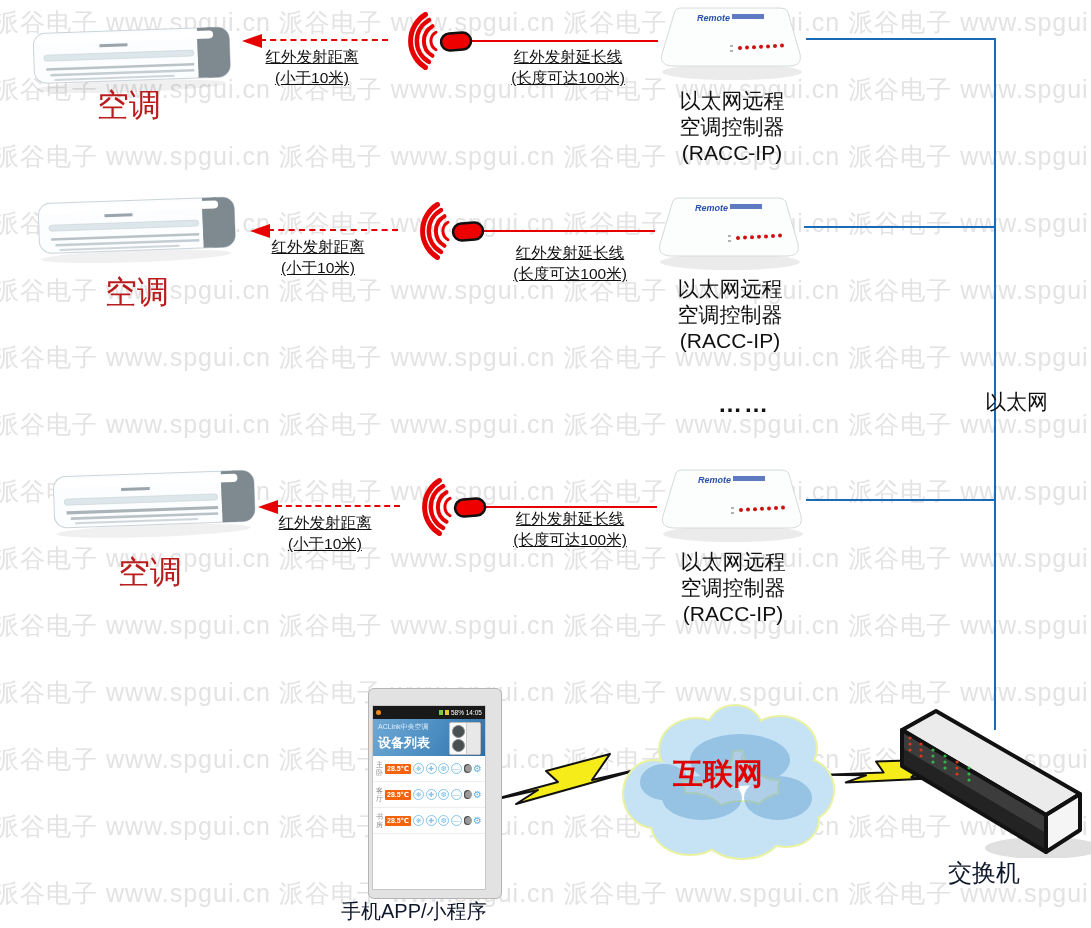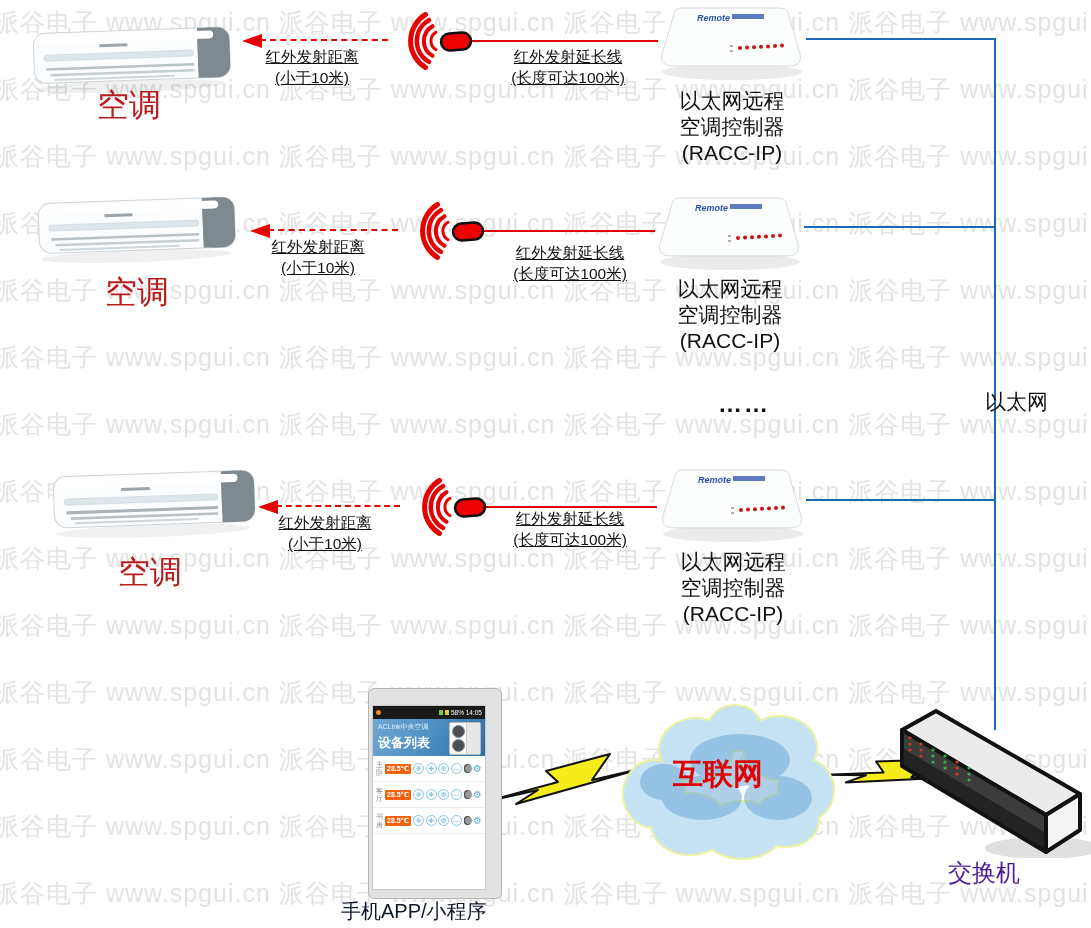--- a/index.html
+++ b/index.html
@@ -44,21 +44,21 @@
   .cicon{width:11px;height:11px;border-radius:50%;border:1px solid #85c4e8;color:#85c4e8;
          font-size:7px;line-height:10px;text-align:center;box-sizing:border-box;}
   .toggle{margin-left:auto;width:17px;height:9px;background:#4a4a4a;border-radius:5px;position:relative;}
   .toggle .knob{position:absolute;left:1px;top:1px;width:7px;height:7px;border-radius:50%;background:#9b9b9b;}
   .gear{font-size:10px;color:#5fb0e0;line-height:10px;}
   
   #ellipsis-label{position:absolute;left:718px;top:390px;font-size:24px;font-weight:bold;color:#111;z-index:5;letter-spacing:2px;}
   #ethernet-label{position:absolute;left:961px;top:388px;font-size:21px;color:#111;z-index:5;margin-left:24px;}
   #internet-label{position:absolute;left:666px;top:754px;width:104px;text-align:center;font-size:30px;
                   font-weight:bold;color:#e00000;z-index:6;}
-  #switch-label{position:absolute;left:948px;top:857px;font-size:24px;color:#4c1d95;z-index:5;}
+  #switch-label{position:absolute;left:948px;top:857px;font-size:24px;color:#0f172a;z-index:5;}
   #phone-label{position:absolute;left:341px;top:898px;font-size:20px;color:#0f172a;z-index:5;}
 </style>
 </head>
 <body>
 
 <div id="stage">
   <div id="wm-layer">
       <div class="wm-row" style="top: 6px;">派谷电子  www.spgui.cn  派谷电子  www.spgui.cn  派谷电子  www.spgui.cn  派谷电子  www.spgui.cn  派谷电子  www.spgui.cn  </div>
       <div class="wm-row" style="top: 73px;">派谷电子  www.spgui.cn  派谷电子  www.spgui.cn  派谷电子  www.spgui.cn  派谷电子  www.spgui.cn  派谷电子  www.spgui.cn  </div>
       <div class="wm-row" style="top: 140px;">派谷电子  www.spgui.cn  派谷电子  www.spgui.cn  派谷电子  www.spgui.cn  派谷电子  www.spgui.cn  派谷电子  www.spgui.cn  </div>

